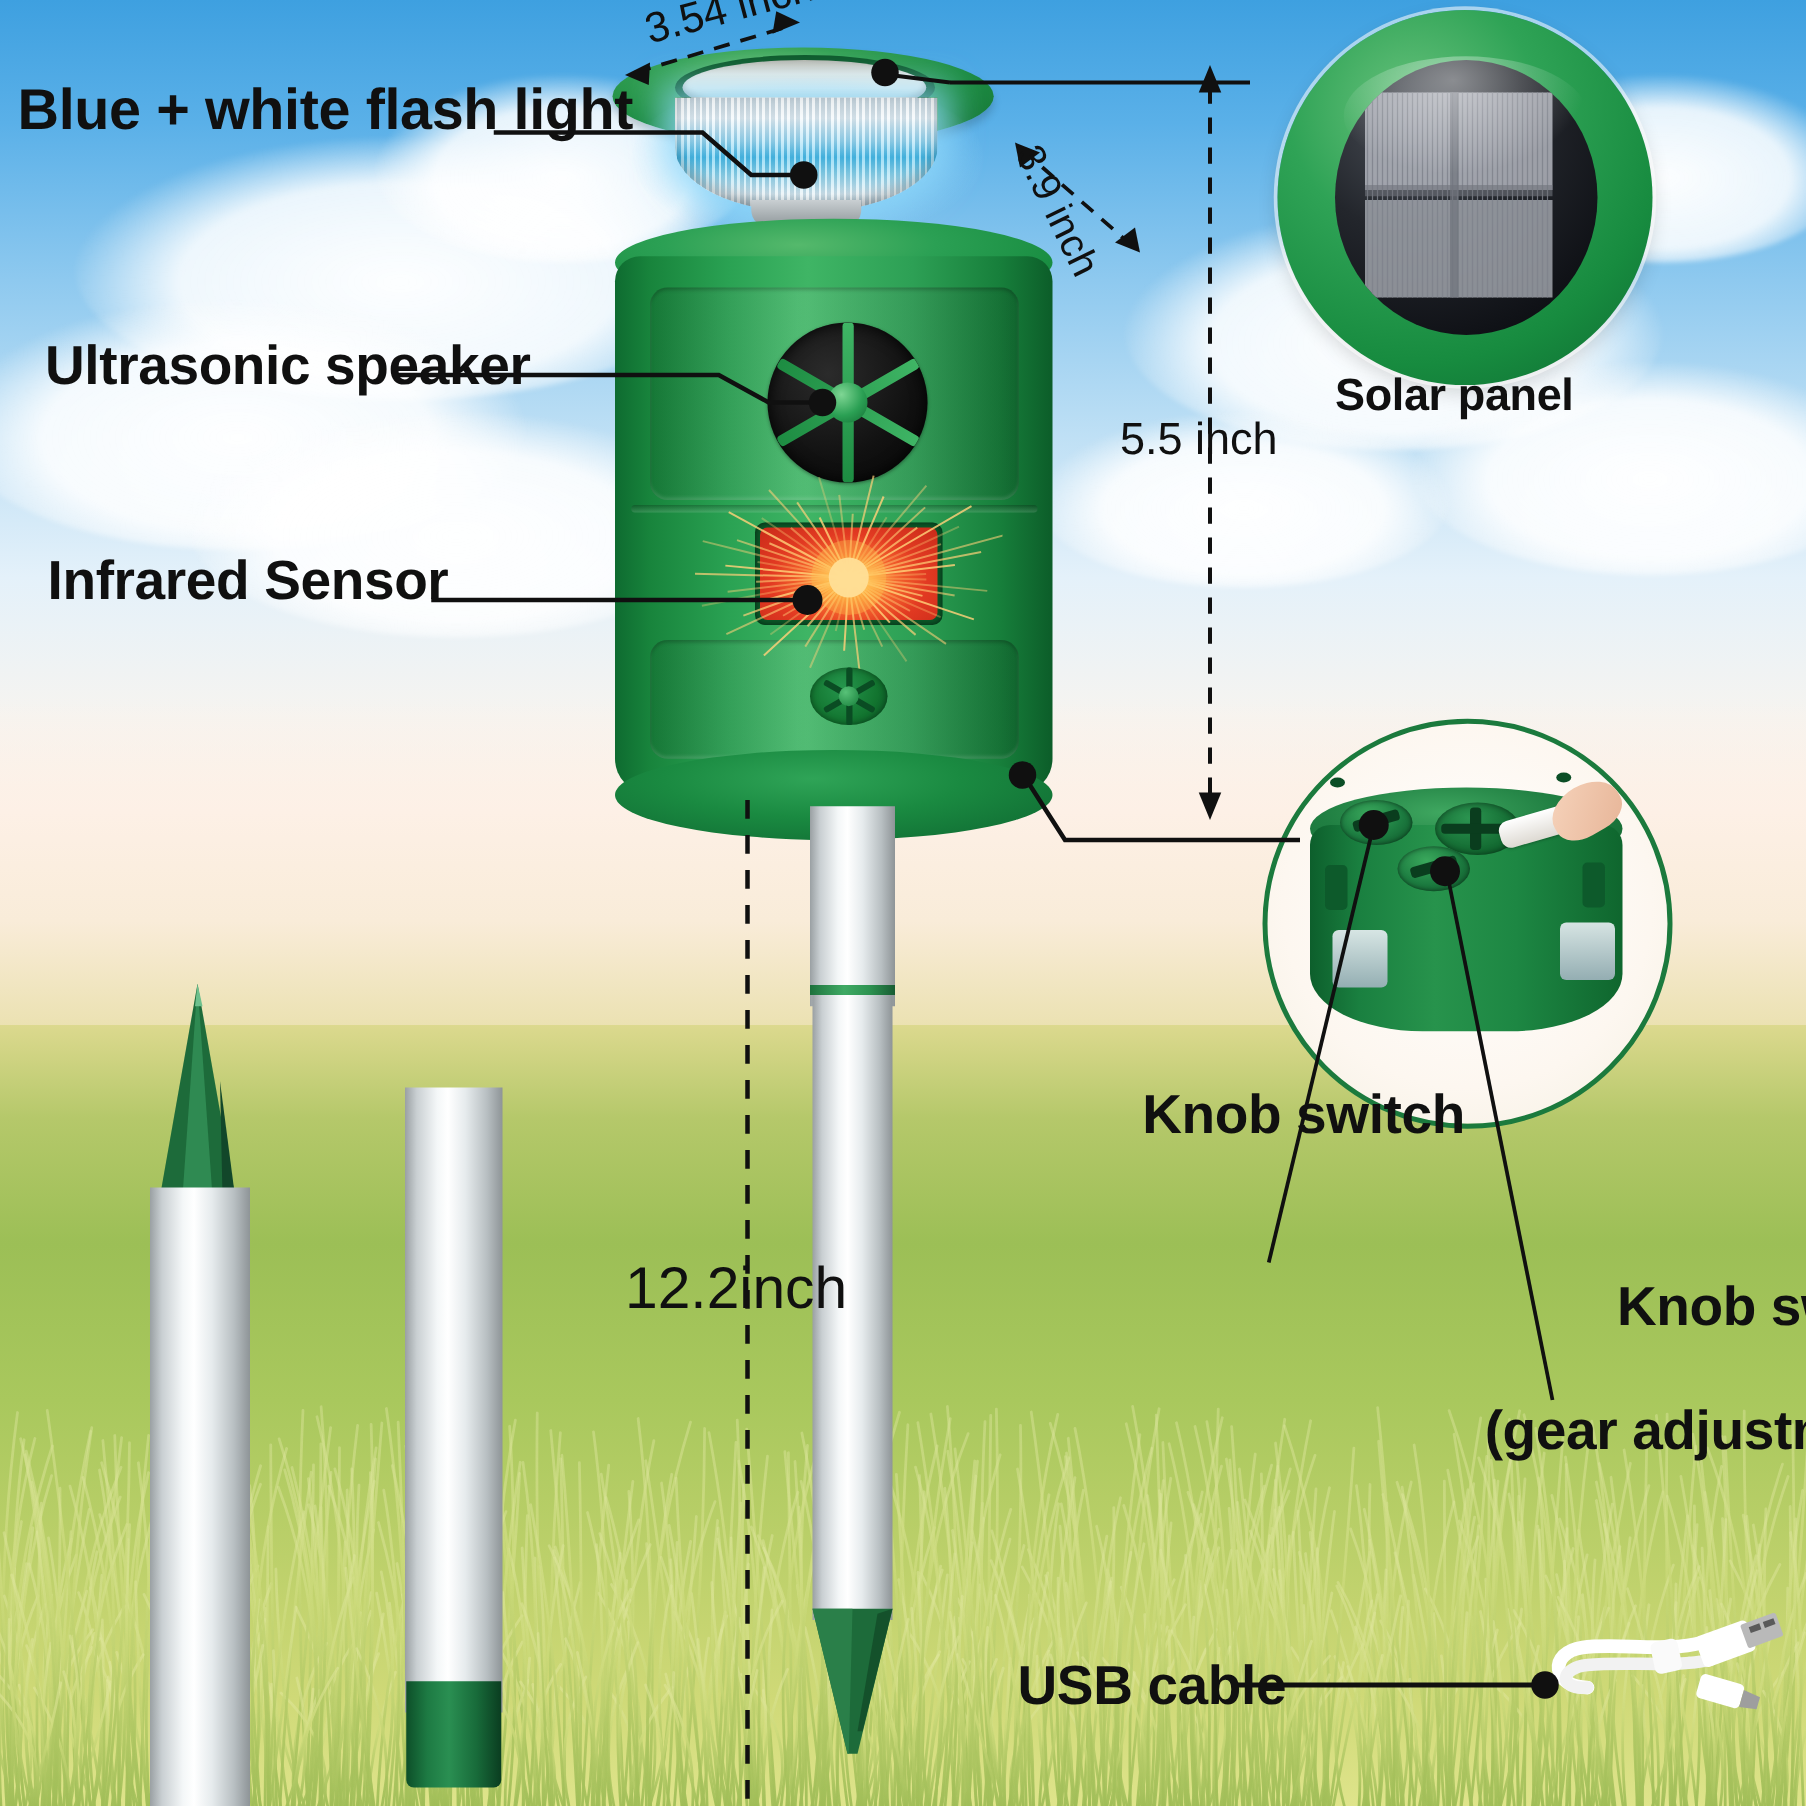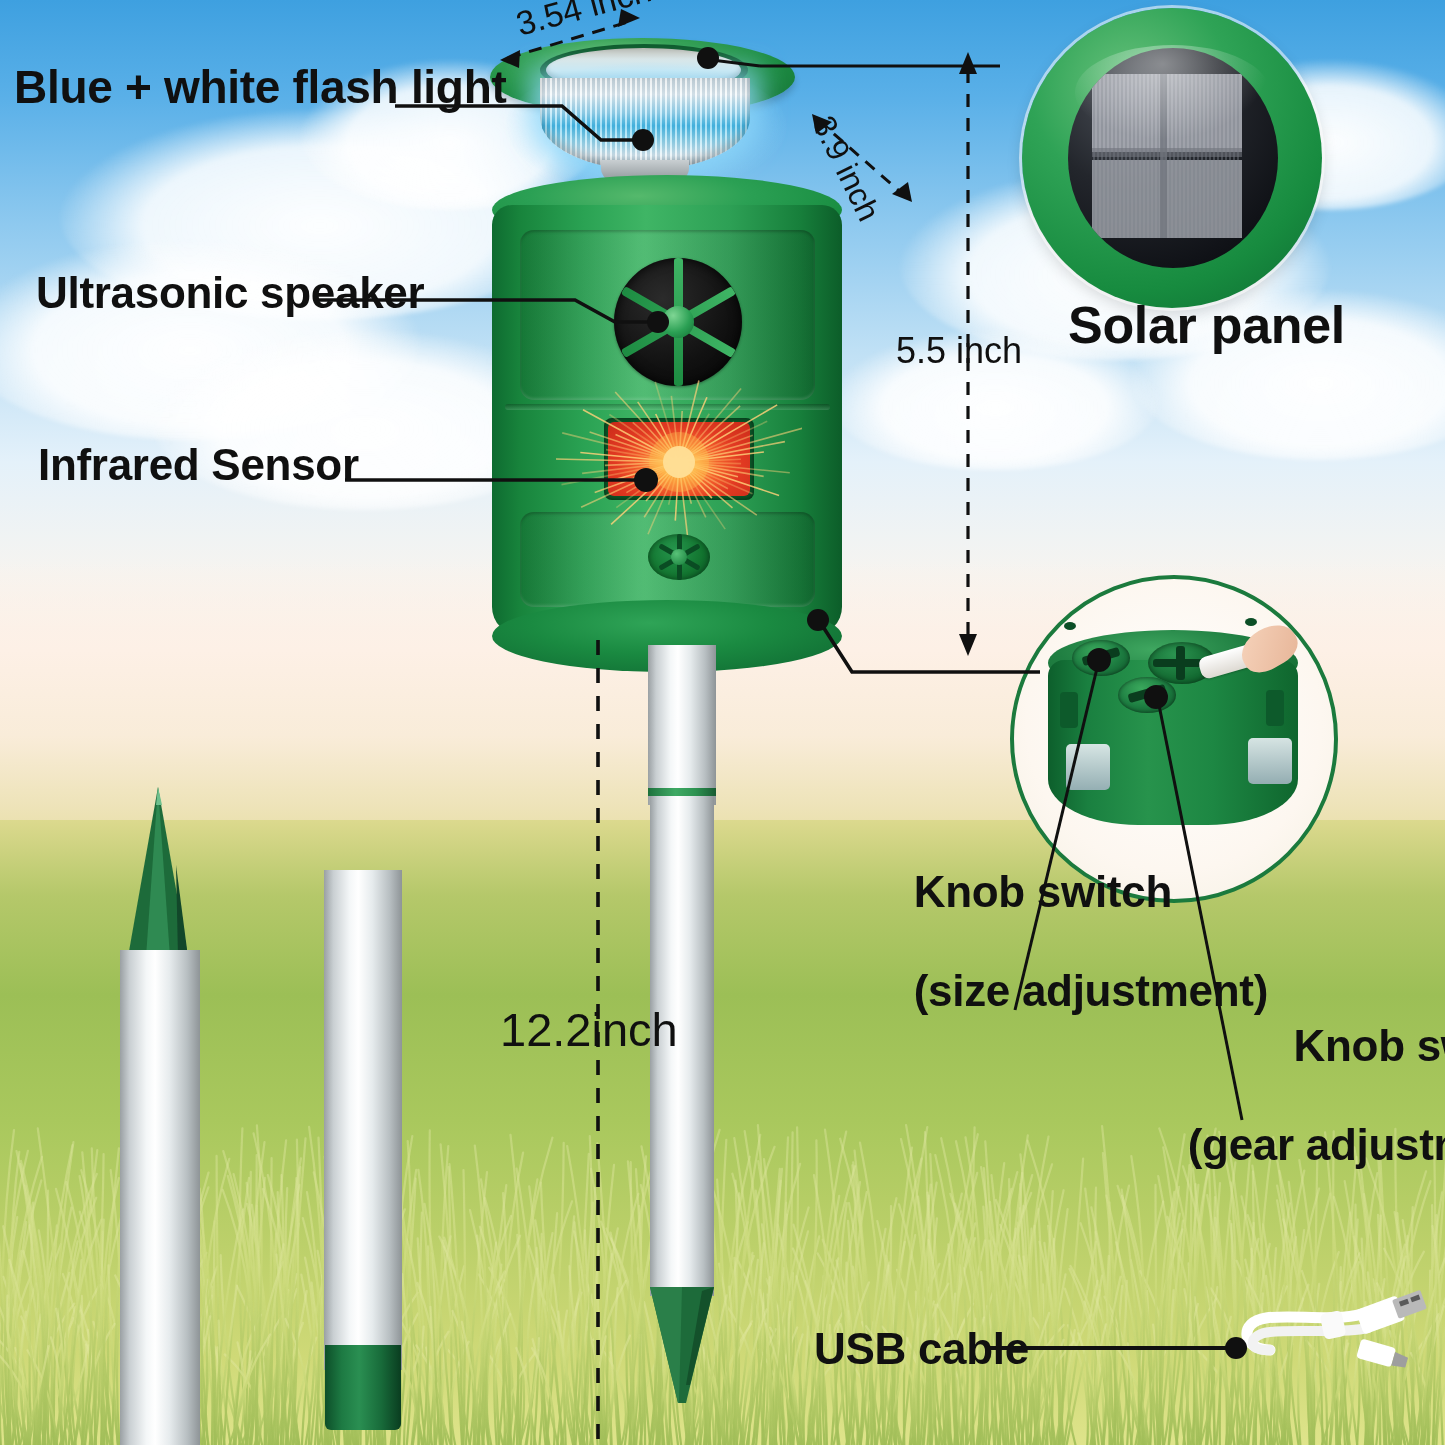--- a/index.html
+++ b/index.html
@@ -1417,26 +1417,25 @@
     <line x1="990" y1="1348" x2="1232" y2="1348" stroke="#101010" stroke-width="4"></line>
     <circle cx="1236" cy="1348" r="11" fill="#101010"></circle>
   </svg>
 
   <div class="lbl" style="left:14px;top:62px;font-size:46px;">Blue + white flash light</div>
 
   <div class="lbl" style="left:36px;top:268px;font-size:44px;">Ultrasonic speaker</div>
 
   <div class="lbl" style="left:38px;top:440px;font-size:44px;">Infrared Sensor</div>
 
-  <div class="lbl" style="left:1068px;top:296px;font-size:52px;">Solar panel</div>
+  <div class="lbl" style="left:1068px;top:296px;font-size:36px;">Solar panel</div>
 
 
   <div class="lbl" style="left:866px;top:818px;font-size:44px;">
     <span>Knob switch</span><br>
-    <span>(size adjustment)</span>
   </div>
 
   <div class="lbl" style="left:1140px;top:972px;font-size:44px;text-align:right;">
     <span>Knob switch</span><br>
     <span>(gear adjustment)</span>
   </div>
 
   <div class="lbl" style="left:798px;top:1324px;font-size:44px;margin-left:16px;">USB cable</div>
 
   <div class="dim" style="left:512px;top:6px;font-size:34px;transform:rotate(-15deg);transform-origin:left top;">3.54 inch</div>

